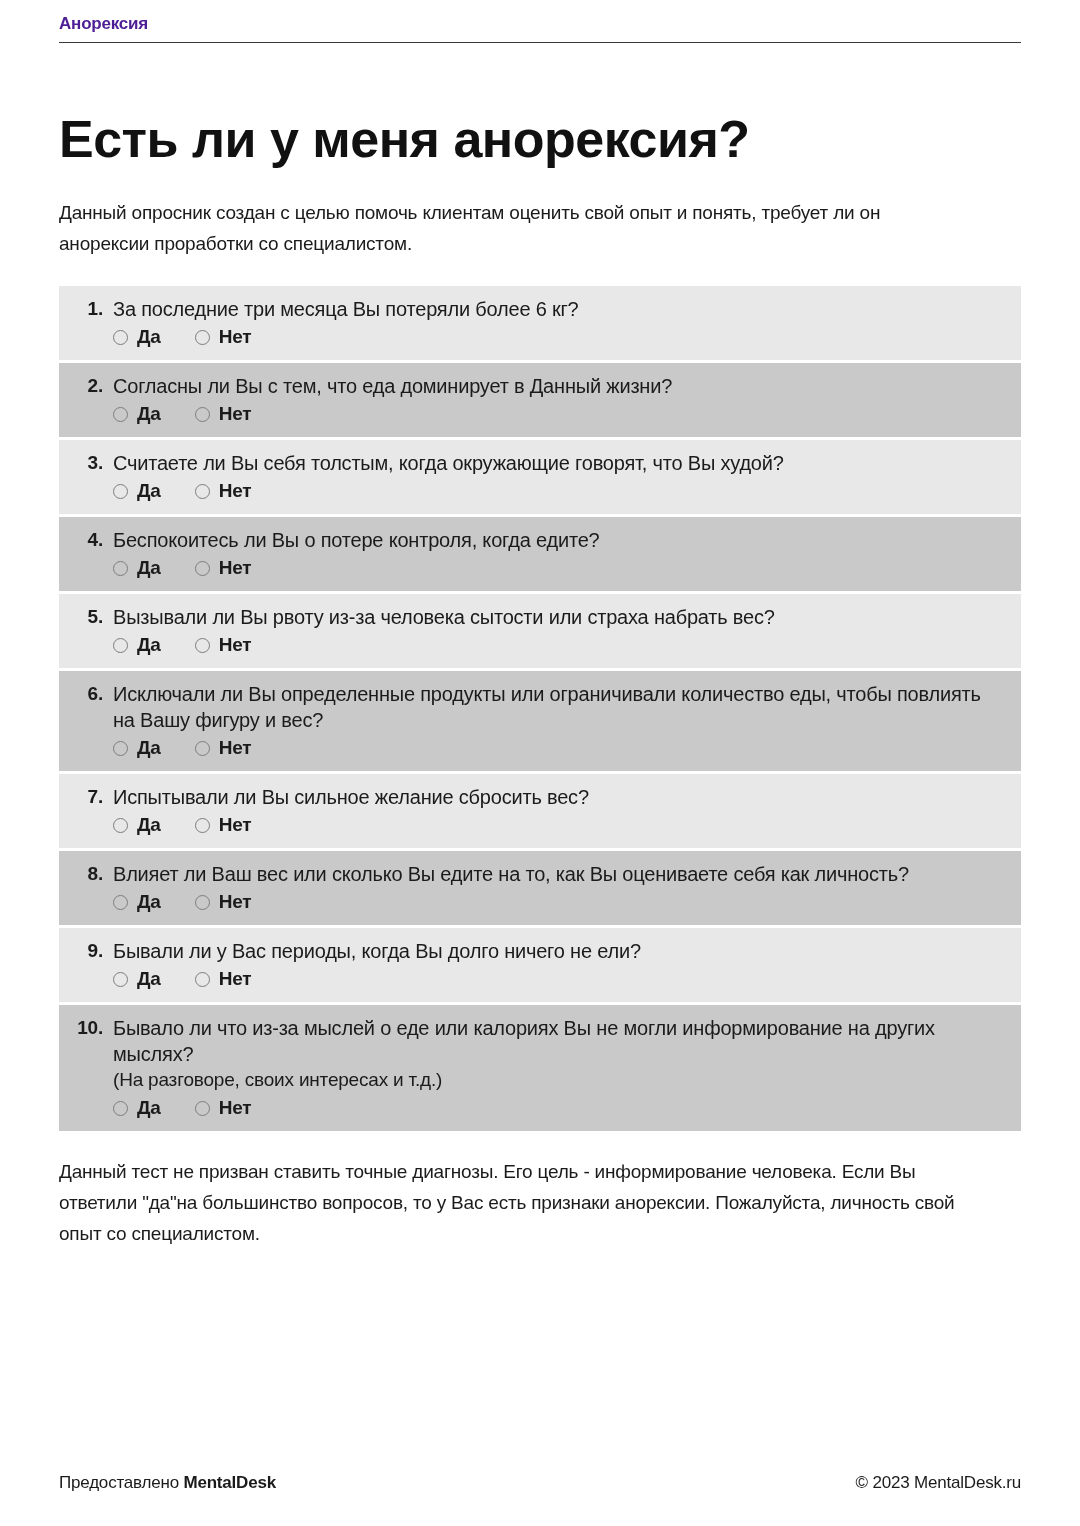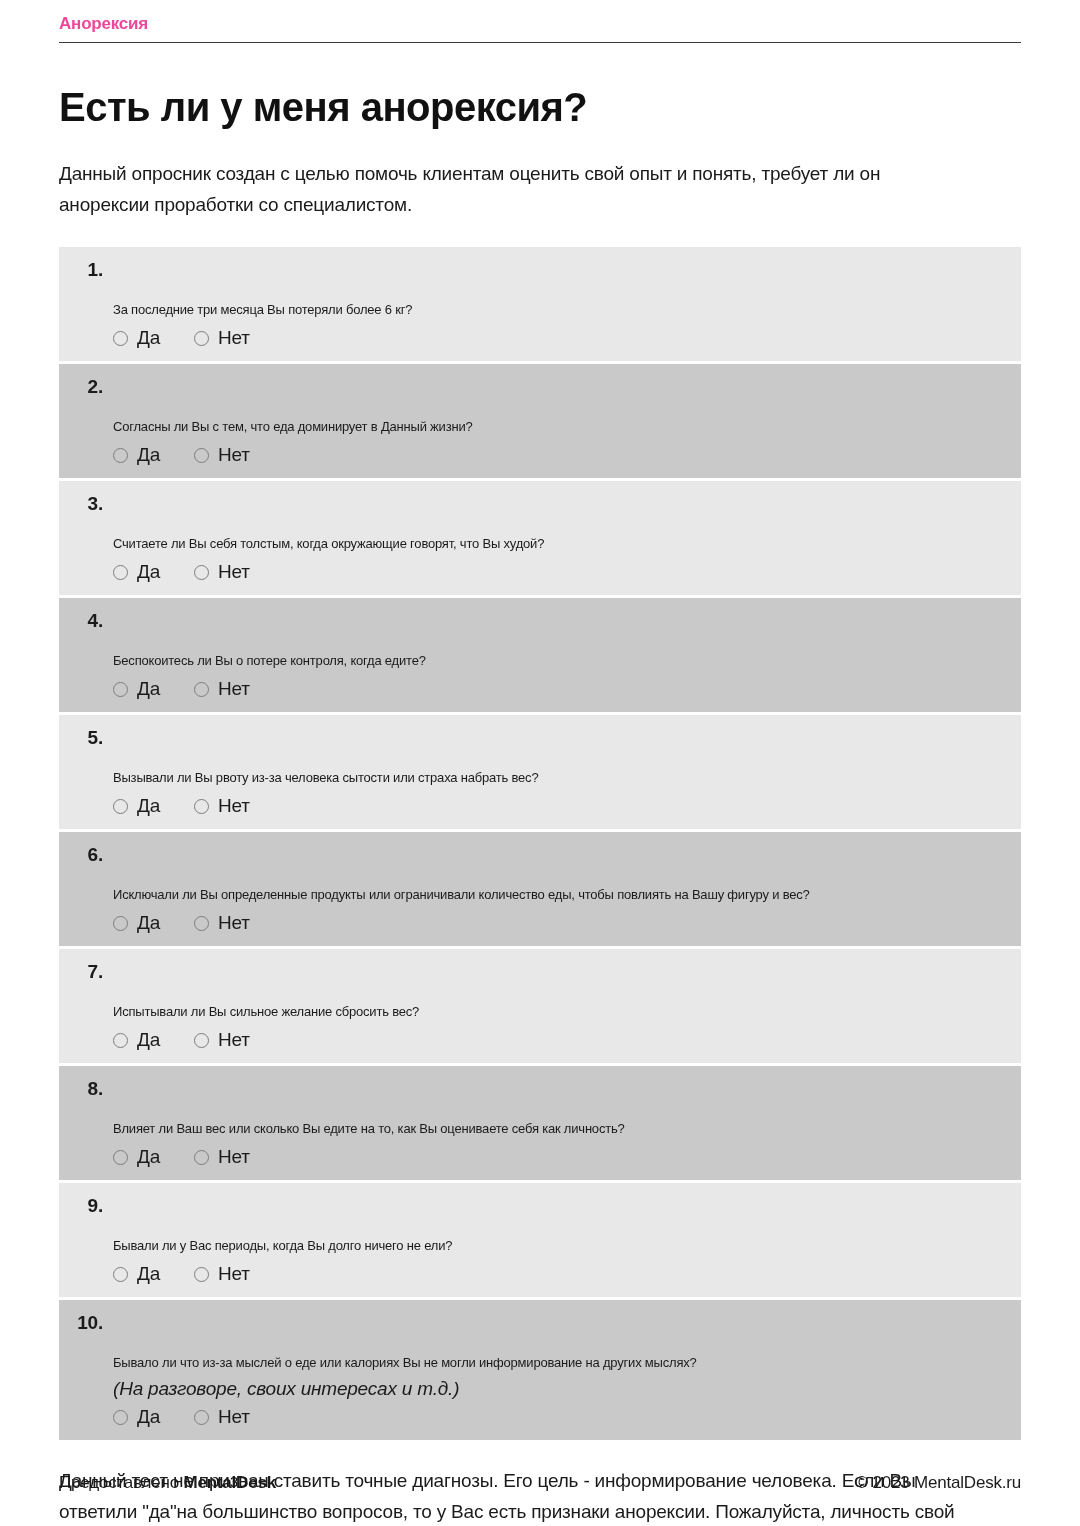--- a/index.html
+++ b/index.html
@@ -7,44 +7,44 @@
   body {
     width: 1080px; height: 1526px;
     position: relative;
     overflow: hidden;
     font-family: "Liberation Sans", "DejaVu Sans", sans-serif;
     color: var(--text, #1b1b1b);
     letter-spacing: -0.2px;
   }
   .page { padding: 14px 59px 0 59px; }
 
-  .doc-header-label { font-size: 17px; font-weight: bold; color: #ec4899; }
+  .doc-header-label { font-size: 17px; font-weight: bold; color: #4c1d95; }
   .doc-header-rule { border: none; border-top: 1.5px solid #3a3a3a; margin-top: 8px; }
 
-  .doc-title { margin-top: 42px; font-size: 40px; font-weight: bold; color: #111; letter-spacing: -0.5px; }
+  .doc-title { margin-top: 66px; font-size: 52px; font-weight: bold; color: #111; letter-spacing: -0.5px; }
 
   .intro { margin-top: 28px; font-size: 19px; line-height: 31px; max-width: 900px; }
 
   .q-list { margin-top: 27px; }
   .q-row {
     display: flex;
     padding: 10px 16px 11px 0;
     margin-bottom: 3px;
     background: var(--row-light, #e8e8e8);
   }
   .q-row:nth-child(even) { background: var(--row-dark, #c9c9c9); }
   .q-num {
     flex: none; width: 44px; margin-right: 10px;
     text-align: right; font-weight: bold;
     font-size: 19px; line-height: 26px;
   }
   .q-body { flex: 1 1 auto; min-width: 0; }
-  .q-text { font-size: 13px; line-height: 26px; margin-top: 40px; }
-  .q-note { font-size: 19px; line-height: 26px; font-style: italic; }
-  .q-options { margin-top: 3px; height: 24px; display: flex; align-items: center; }
+  .q-text { font-size: 20px; line-height: 26px; }
+  .q-note { font-size: 19px; line-height: 26px; }
+  .q-options { margin-top: 3px; height: 24px; display: flex; align-items: center; font-weight: bold; }
   .opt { display: inline-flex; align-items: center; margin-right: 34px; cursor: pointer; }
   .radio {
     width: 15px; height: 15px;
     border: 1.5px solid #7d7d7d; border-radius: 50%;
     display: inline-block; background: transparent;
     margin-right: 9px;
   }
   .opt-label { font-size: 19px; line-height: 24px; }
 
   .outro { margin-top: 25px; font-size: 19px; line-height: 31px; max-width: 900px; }

